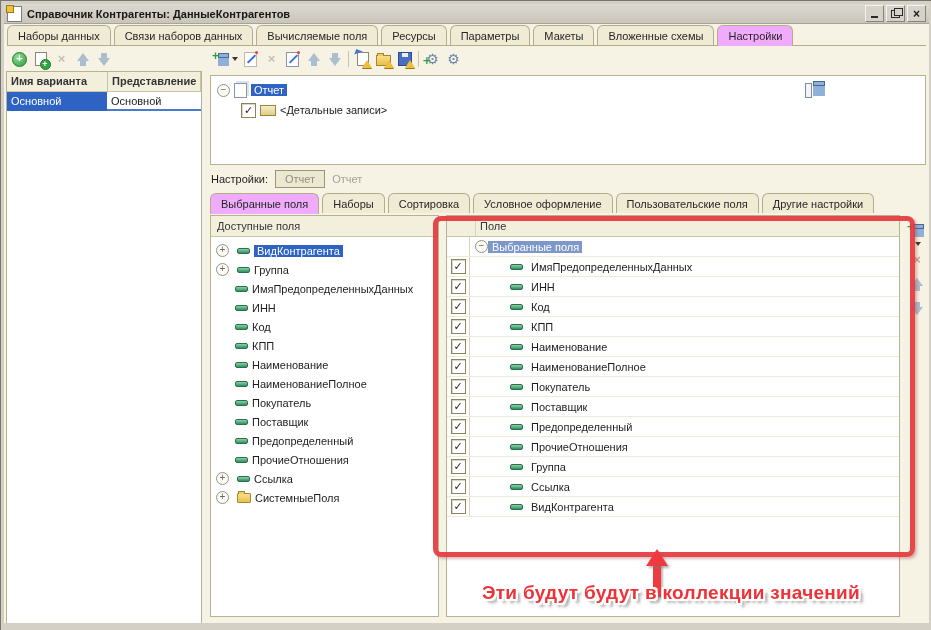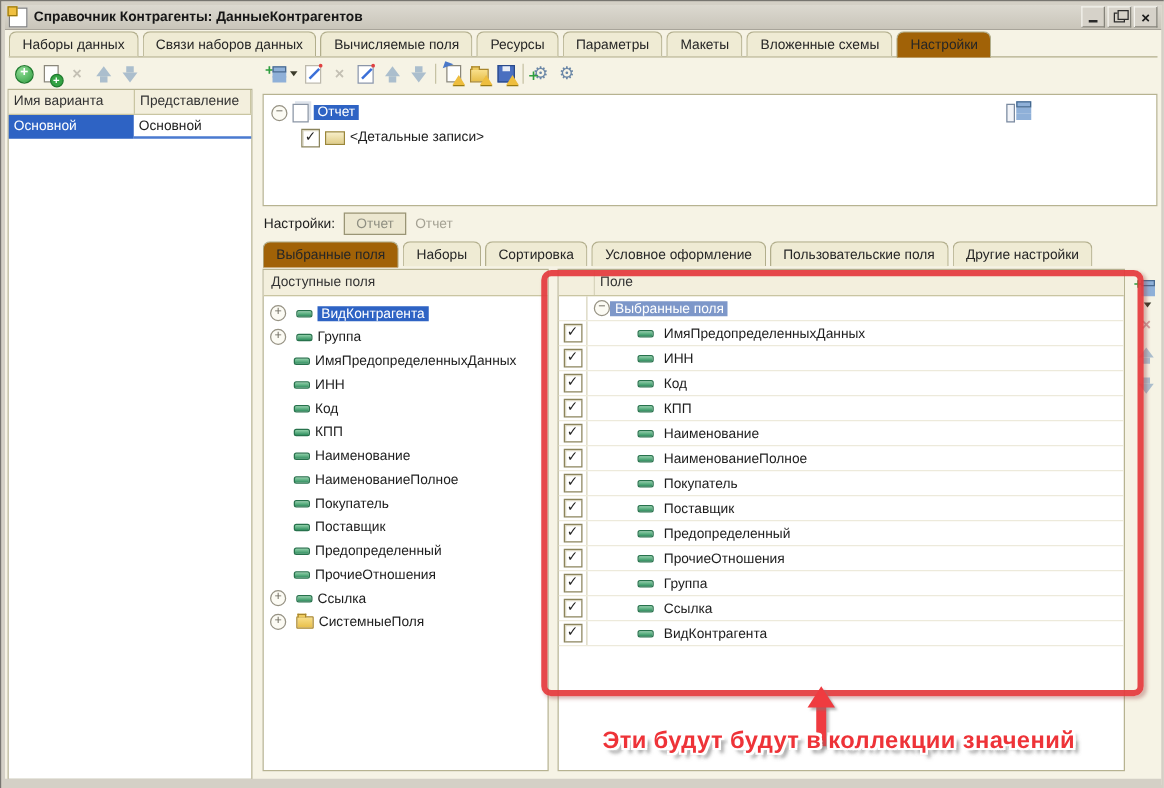--- a/index.html
+++ b/index.html
@@ -15,21 +15,21 @@
           margin-left:2px;display:flex;align-items:center;justify-content:center;flex:none;}
   .g-min{width:7px;height:2px;background:#2a2a2a;margin-top:7px;}
   .g-rest{width:7px;height:6px;border:1px solid #2a2a2a;position:relative;background:#d6d2c9;}
   .g-rest::before{content:"";position:absolute;left:2px;top:-3px;width:7px;height:6px;border:1px solid #2a2a2a;background:#d6d2c9;}
   .g-close{font-size:12px;font-weight:bold;line-height:10px;color:#1a1a1a;}
   
   .tabstrip{position:absolute;left:6px;right:6px;display:flex;align-items:center;border-bottom:1px solid #b2ae8c;}
   .tabstrip.top{top:23px;height:21px;}
   .tab{flex:none;height:14px;line-height:14px;padding:3px 10px 2px;margin-right:3px;background:#efebd4;
        border:1px solid #b2ae8c;border-bottom:none;border-radius:6px 6px 0 0;color:#262626;cursor:default;position:relative;}
-  .tab.active{background:#a16207;padding-bottom:3px;margin-bottom:-1px;z-index:4;}
+  .tab.active{background:#f0abfc;padding-bottom:3px;margin-bottom:-1px;z-index:4;}
   
   .toolbar{position:absolute;display:flex;align-items:center;height:22px;}
   .tbtn{width:21px;height:20px;display:inline-flex;align-items:center;justify-content:center;position:relative;flex:none;}
   .tsep{width:1px;height:16px;background:#c6c2a4;margin:0 3px;flex:none;}
   .ic-plus-circle{width:13px;height:13px;border-radius:50%;background:radial-gradient(circle at 35% 30%,#8fdc95,#2f9e3f);
        border:1px solid #1f7a2e;color:#fff;font-weight:bold;font-size:11px;line-height:11px;text-align:center;}
   .ic-plus-circle::before{content:"+";}
   .ic-doc{width:10px;height:12px;background:#fefefe;border:1px solid #8a877a;position:relative;}
   .ic-doc.add::after{content:"+";position:absolute;right:-5px;bottom:-5px;width:9px;height:9px;border-radius:50%;
        background:#34a344;border:1px solid #1f7a2e;color:#fff;font-size:9px;line-height:8px;text-align:center;font-weight:bold;}
@@ -63,21 +63,21 @@
   .ic-addlist::after{content:"";position:absolute;right:1px;top:1px;width:9px;height:3px;background:#8fb0d8;border:1px solid #4a6a90;
        box-shadow:0 4px 0 #8fb0d8,0 8px 0 #8fb0d8;}
   .ic-structure{position:relative;width:20px;height:17px;}
   .ic-structure::before{content:"";position:absolute;left:0;top:2px;width:5px;height:13px;background:#f2f4f8;border:1px solid #7a8aa0;}
   .ic-structure::after{content:"";position:absolute;left:8px;top:0;width:10px;height:3px;background:#8fb0d8;border:1px solid #44688e;
        box-shadow:0 5px 0 #8fb0d8,0 10px 0 #8fb0d8;}
   .ic-pages{width:11px;height:13px;background:#fff;border:1px solid #8a95a5;box-shadow:2px -2px 0 #dde3ec;position:relative;}
   .ic-detail{width:14px;height:9px;background:linear-gradient(#f7eec8,#e0cd88);border:1px solid #9a8638;}
   
   .var-table{position:absolute;left:5px;top:70px;width:194px;height:551px;background:#fff;border:1px solid #b7b391;}
-  .var-head{display:flex;background:#f3efdd;border-bottom:1px solid #c9c5a2;}
+  .var-head{display:flex;background:#f3efdd;border-bottom:1px solid #c9c5a2;font-weight:bold;}
   .var-head>div{height:19px;line-height:19px;padding:0 4px;border-right:1px solid #c9c5a2;color:#333;}
   .vc1{width:92px;flex:none;} .vc2{flex:1;}
   .var-row{display:flex;height:19px;line-height:19px;}
   .var-row .vc1{background:#2e63c4;color:#fff;padding:0 4px;}
   .var-row .vc2{padding:0 4px;border-bottom:2px solid #4a7ad0;}
   
   .tree-box{position:absolute;left:209px;top:74px;width:714px;height:88px;background:#fff;border:1px solid #b7b391;}
   .tree-row{display:flex;align-items:center;height:20px;gap:4px;padding-left:6px;}
   .expander{width:11px;height:11px;border:1px solid #969284;border-radius:50%;background:#fcfbf4;color:#6a675c;
        font-size:10px;line-height:9px;text-align:center;flex:none;}

